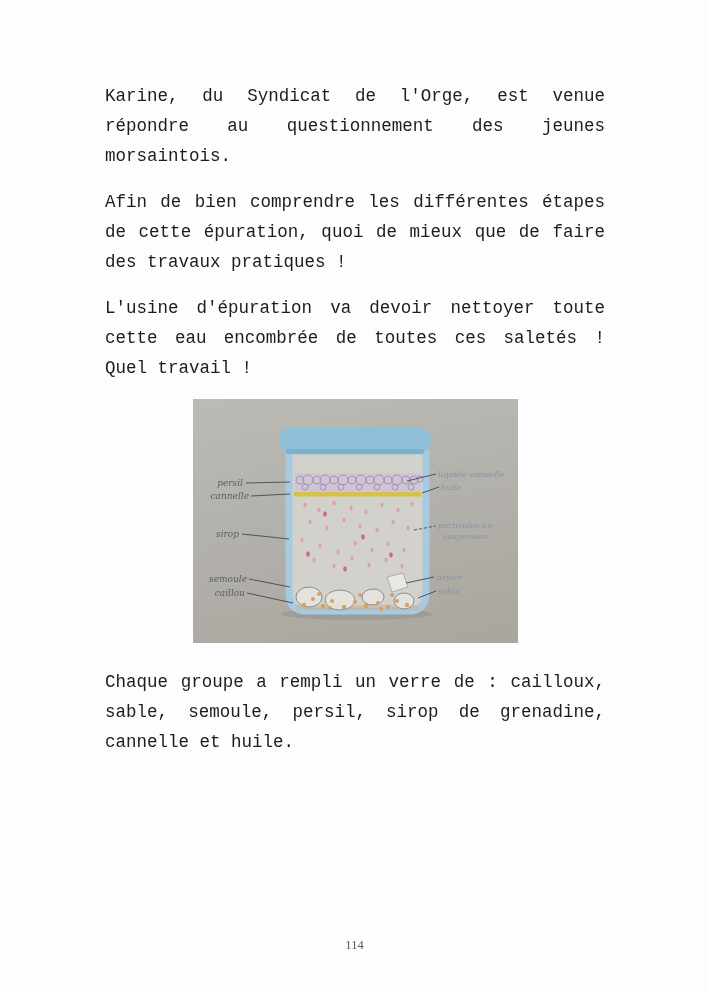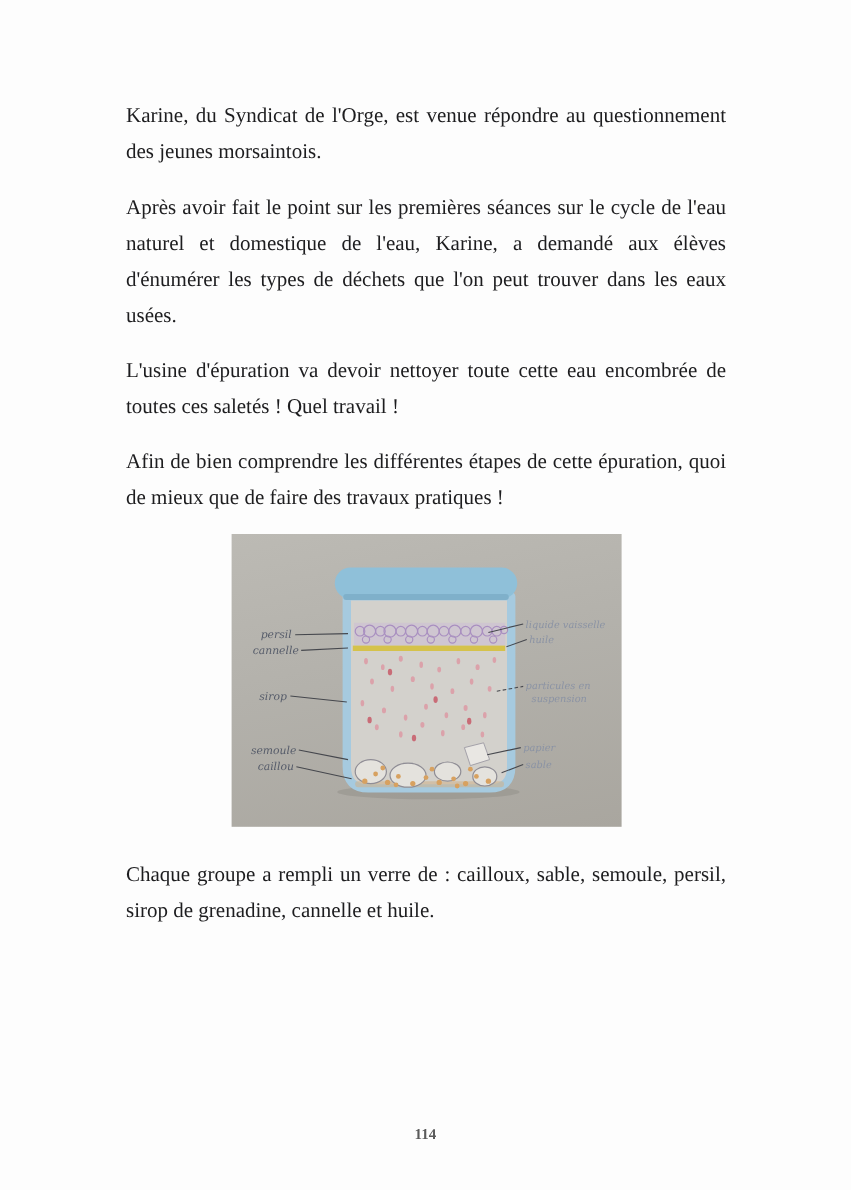--- a/index.html
+++ b/index.html
@@ -15,60 +15,59 @@
     position:absolute;
     left:105px;
     top:81px;
     width:500px;
   }
   .para {
     font-size:17.5px;
     line-height:30px;
     text-align:justify;
     margin-bottom:16px;
+    font-family:Liberation Mono, monospace;
   }
   figure.photo {
     width:325px;
     height:244px;
     margin:3px auto 0;
     background:linear-gradient(168deg,#bcbab4 0%, #b3b1ab 45%, #a9a69f 100%);
     position:relative;
   }
   figure.photo svg { display:block; }
   .closing { margin-top:24px; }
   .page-number {
     position:absolute;
     left:0; right:0;
     top:938px;
     text-align:center;
     font-size:12.5px;
     color:#5a5a5a;
-    font-weight:bold;
   }
   .hand-left {
     font-family:"DejaVu Serif", serif;
     font-style:italic;
     font-size:9px;
   }
   .hand-right {
     font-family:"DejaVu Serif", serif;
     font-style:italic;
     font-size:8.2px;
   }
 </style>
 </head>
 <body>
 
 <div class="page">
   <div class="content">
 
     <p class="para">Karine, du Syndicat de l'Orge, est venue répondre au questionnement des jeunes morsaintois.</p>
-    <p class="para">Après avoir fait le point sur les premières séances sur le cycle de l'eau naturel et domestique de l'eau, Karine, a demandé aux élèves d'énumérer les types de déchets que l'on peut trouver dans les eaux usées.</p>
+    <p class="para">Afin de bien comprendre les différentes étapes de cette épuration, quoi de mieux que de faire des travaux pratiques !</p>
     <p class="para">L'usine d'épuration va devoir nettoyer toute cette eau encombrée de toutes ces saletés ! Quel travail !</p>
-    <p class="para">Afin de bien comprendre les différentes étapes de cette épuration, quoi de mieux que de faire des travaux pratiques !</p>
 
     <figure class="photo">
       <svg width="325" height="244" viewBox="0 0 325 244">
 
         <ellipse cx="164" cy="215" rx="76" ry="6" fill="#8e8c86" opacity="0.45"></ellipse>
 
         <path d="M96,52 L96,194 Q96,212 114,212 L215,212 Q233,212 233,194 L233,52 Z" fill="#d3d1cc" stroke-width="7" stroke-linejoin="round" stroke="#a6cadf"></path>
 
         <g fill="none" stroke-width="1" stroke="#a98fc0">
           <rect x="102" y="74" width="126" height="19" fill="#c9b9d6" opacity="0.45" stroke="none"></rect>

